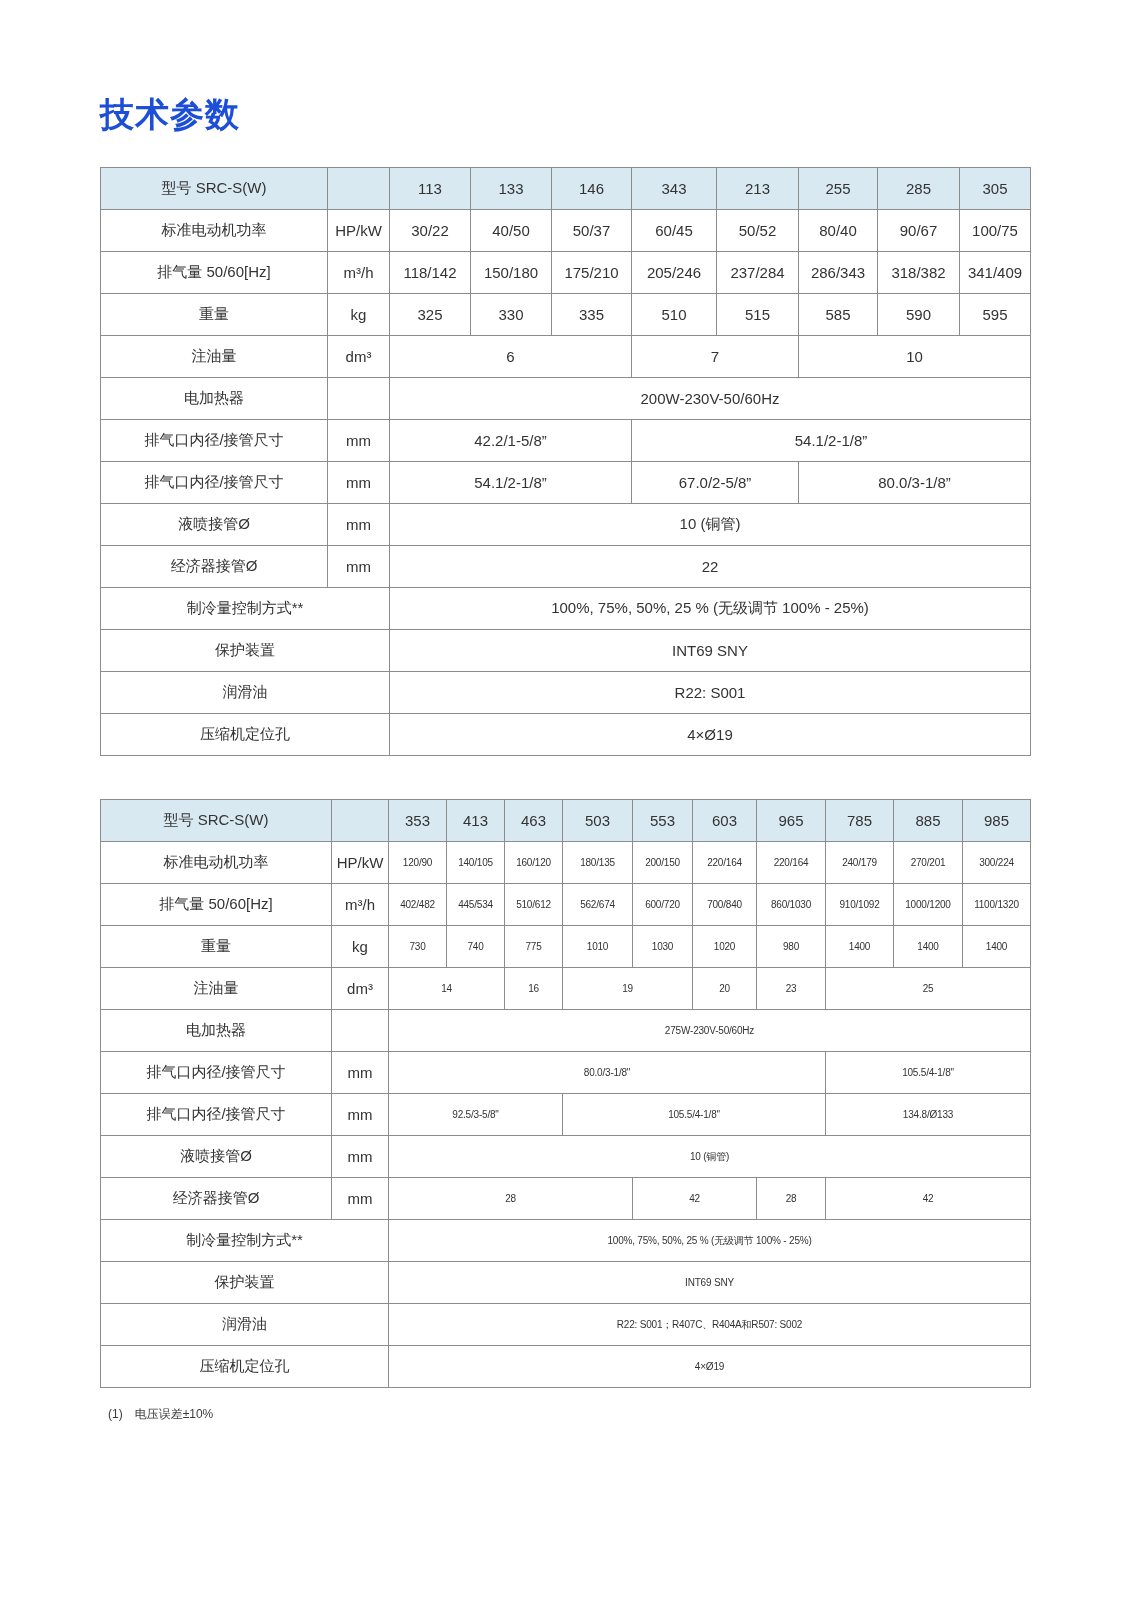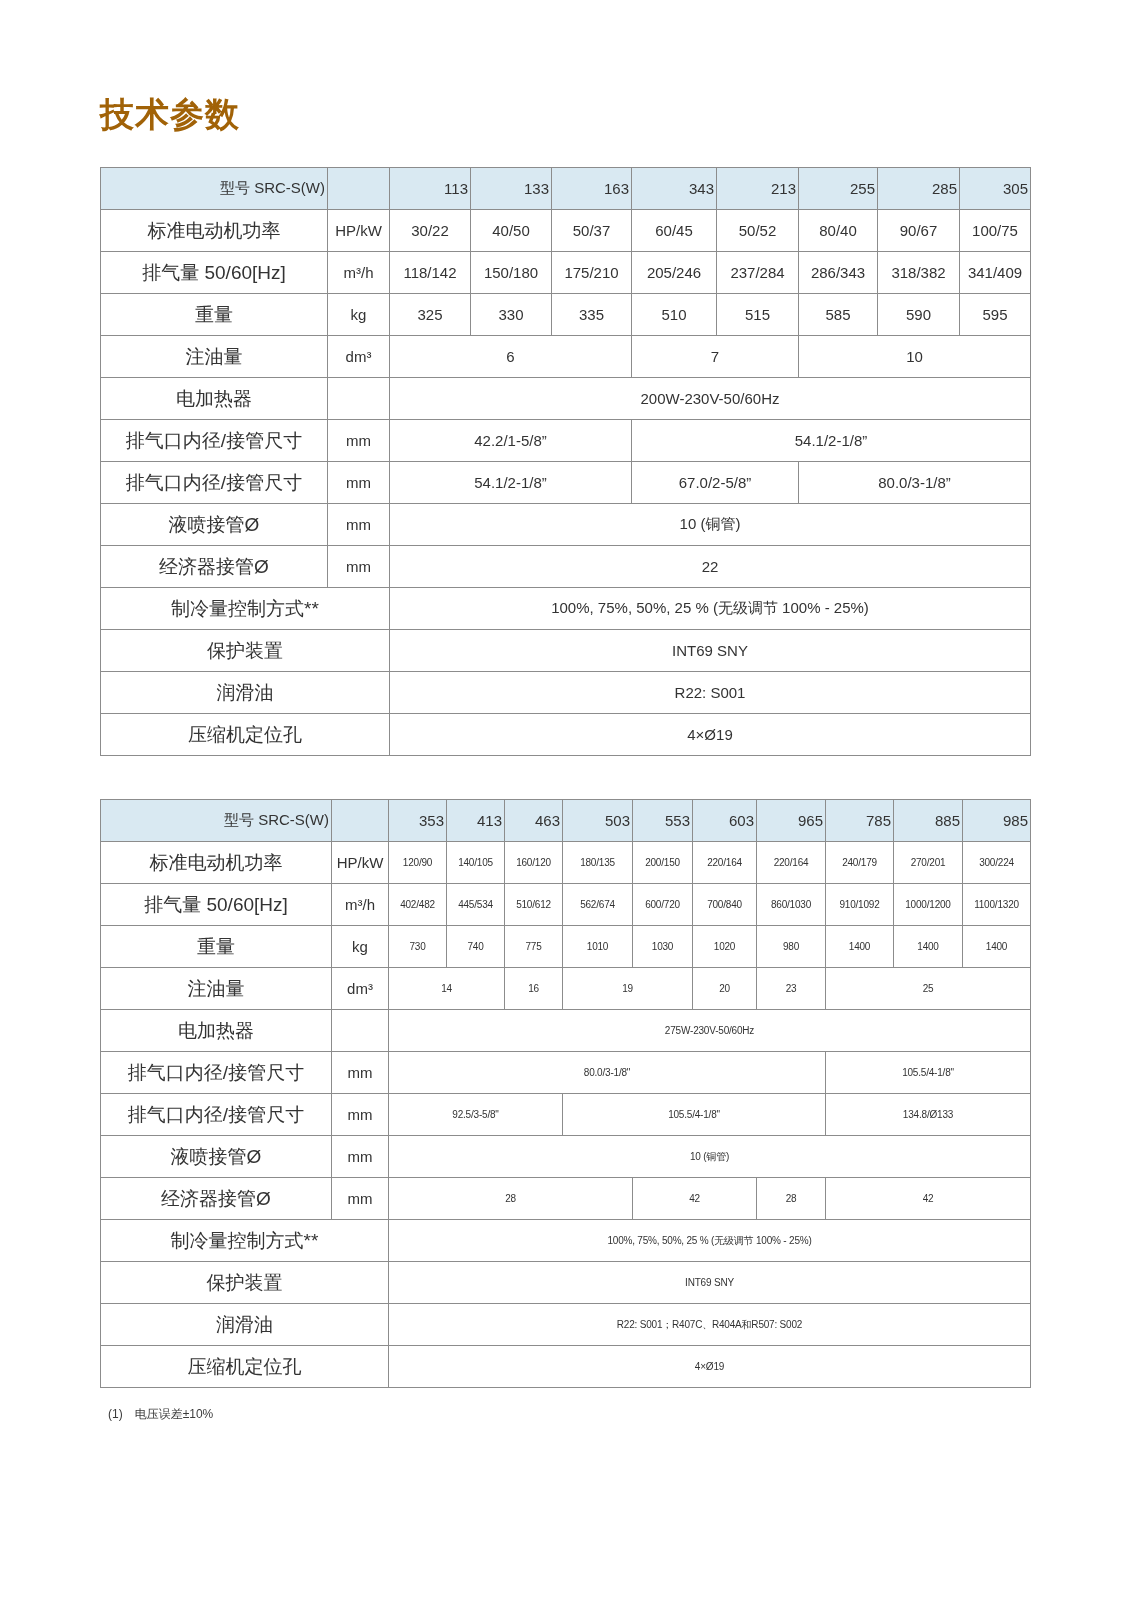--- a/index.html
+++ b/index.html
@@ -13,39 +13,39 @@
   body{
     width:1131px;height:1600px;background:#ffffff;
     font-family:"Liberation Sans","DejaVu Sans",sans-serif;
     color:var(--text);
     position:relative;
   }
   .content{position:absolute;left:100px;top:0;width:930px;}
   .page-title{
     margin:90px 0 0 0;
     font-size:34px;line-height:48px;
-    font-weight:600;color:#a16207;letter-spacing:1px;
+    font-weight:600;color:#1d4ed8;letter-spacing:1px;
   }
   table.spec{
     width:930px;border-collapse:collapse;table-layout:fixed;
     border:1.5px solid var(--outer);
   }
   table.spec.first{margin-top:29px;}
   table.spec.second{margin-top:43px;}
   table.spec th,table.spec td{
     border:1px solid var(--border);
     height:42px;
     text-align:center;vertical-align:middle;
     font-size:15px;font-weight:400;
     padding:0 2px;
     white-space:nowrap;overflow:hidden;
     color:var(--text);
   }
-  table.spec thead th{background:var(--header-bg);font-weight:400;text-align:right;}
-  table.spec td.label-cell{font-size:19px;}
+  table.spec thead th{background:var(--header-bg);font-weight:400;}
+  table.spec td.label-cell{font-size:15px;}
   table.spec.t2 td.value-cell{font-size:10px;letter-spacing:-0.2px;}
   .footnote{
     margin-top:18px;padding-left:8px;
     font-size:12px;color:#3c3c3c;
     display:flex;gap:12px;align-items:baseline;
   }
 </style>
 </head>
 <body>
 
@@ -64,21 +64,21 @@
         <col style="width: 79px;">
         <col style="width: 82px;">
         <col style="width: 71px;">
       </colgroup>
       <thead>
         <tr>
           <th class="label-cell">型号 SRC-S(W)</th>
           <th class="unit-cell"></th>
           <th class="model-cell">113</th>
           <th class="model-cell">133</th>
-          <th class="model-cell">163</th>
+          <th class="model-cell">146</th>
           <th class="model-cell">343</th>
           <th class="model-cell">213</th>
           <th class="model-cell">255</th>
           <th class="model-cell">285</th>
           <th class="model-cell">305</th>
         </tr>
       </thead>
       <tbody>
         <tr>
           <td class="label-cell">标准电动机功率</td>

